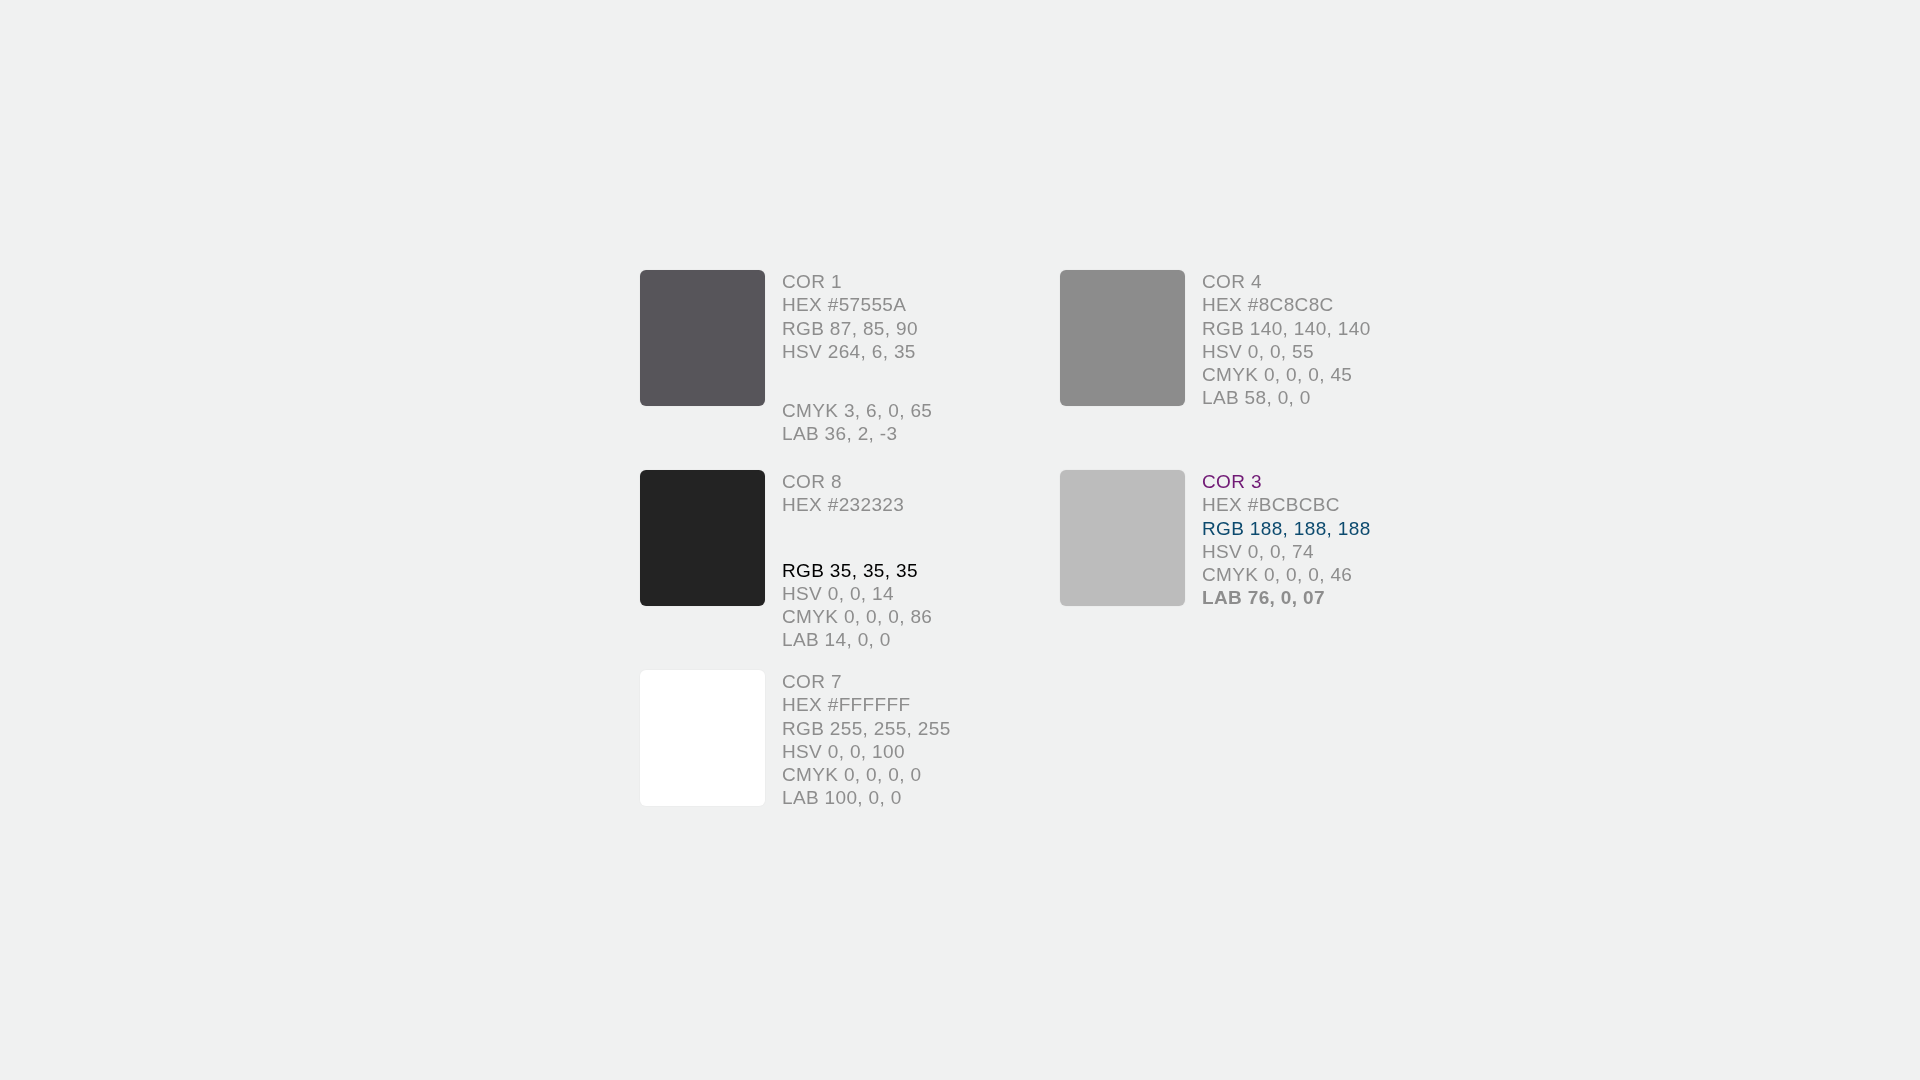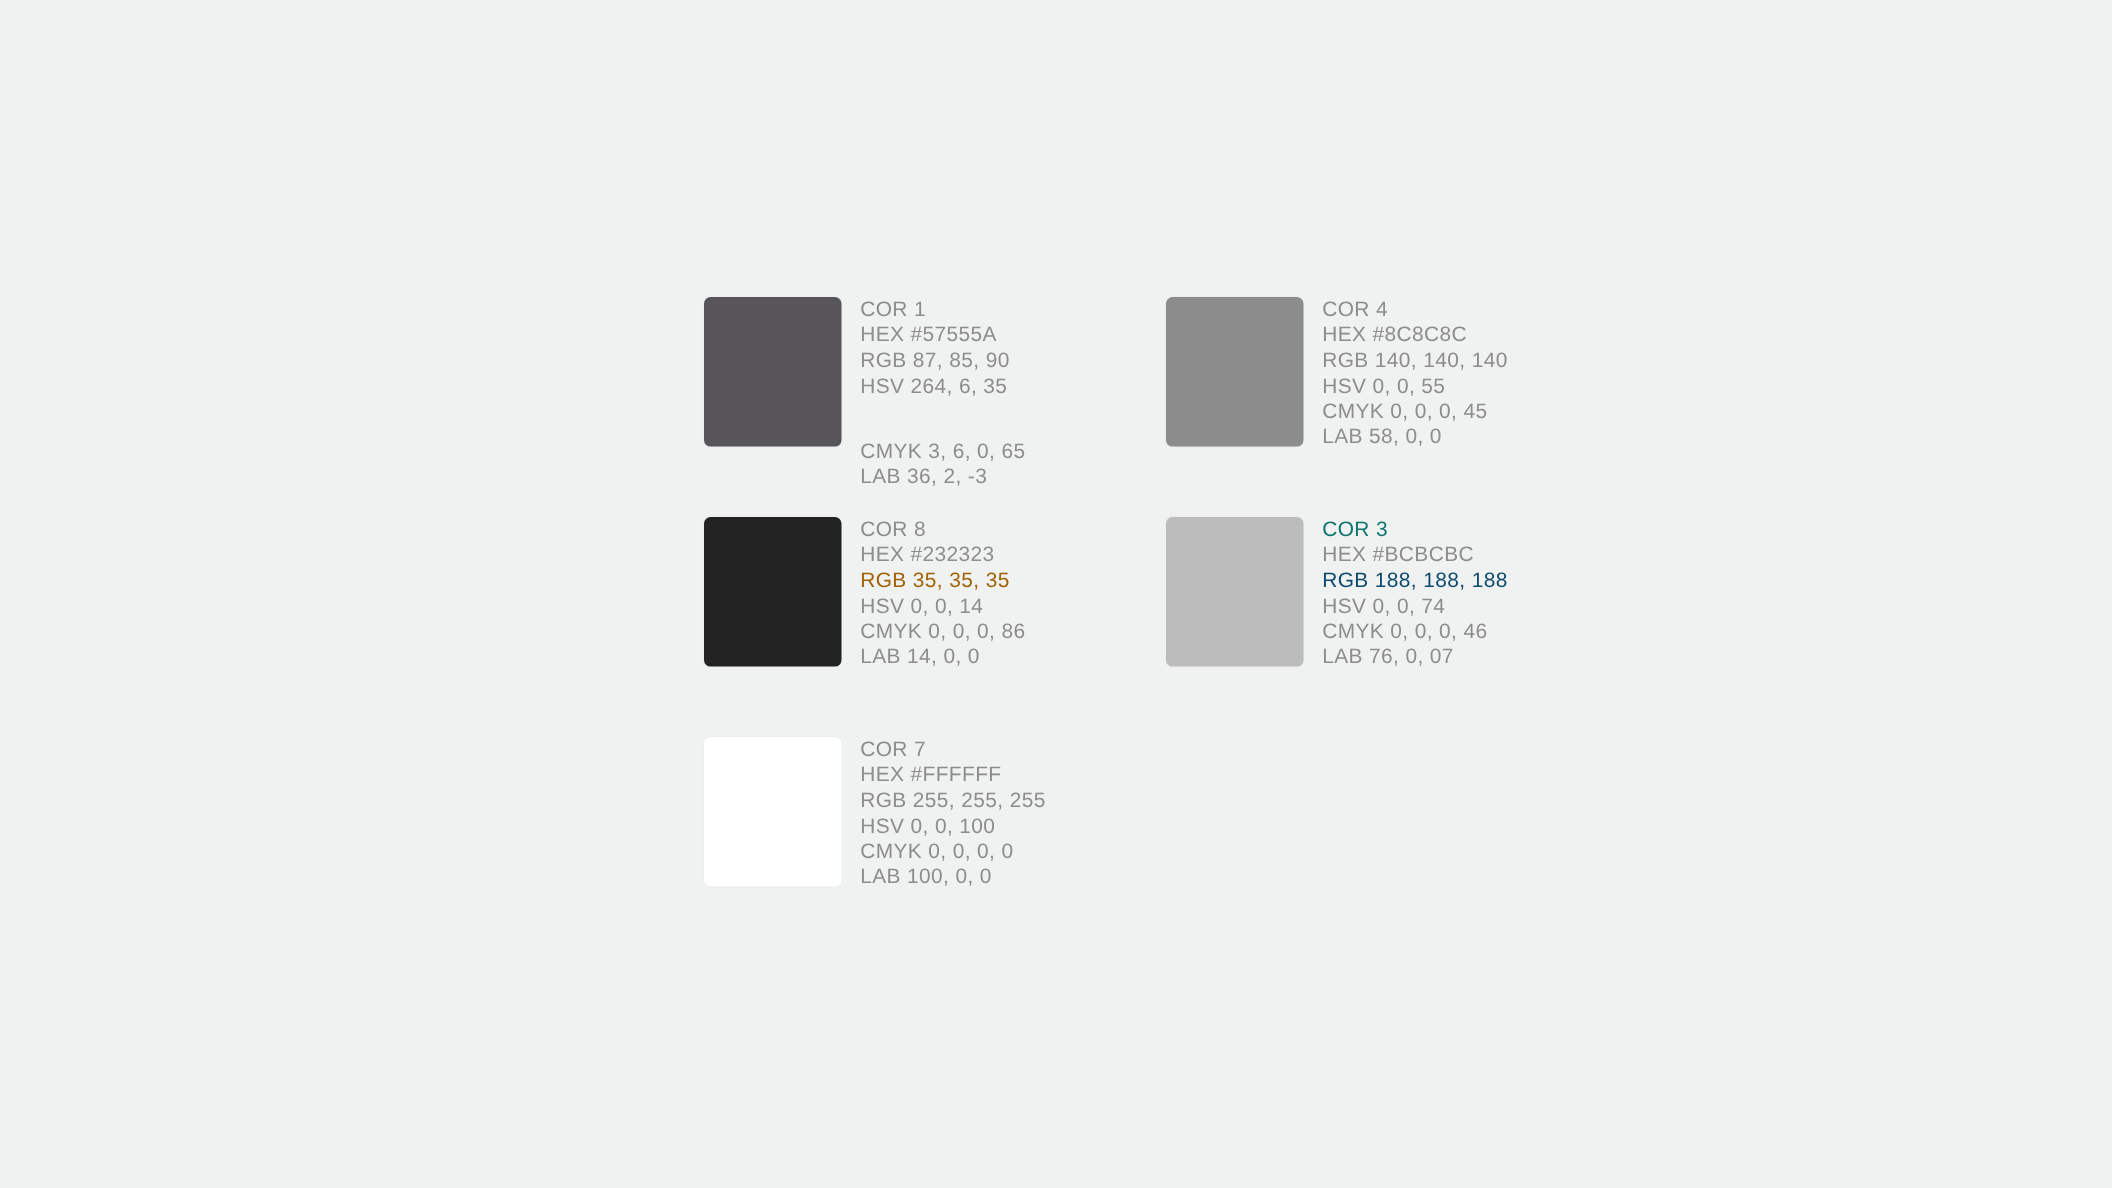--- a/index.html
+++ b/index.html
@@ -94,36 +94,36 @@
         <div class="line" style="color: rgb(141, 141, 141);">LAB 58, 0, 0</div>
       </div>
     </div>
 
 
     <div class="swatch-entry">
       <div class="swatch-chip" style="background: rgb(35, 35, 35);"></div>
       <div class="swatch-info">
         <div class="line name" style="color: rgb(141, 141, 141);">COR 8</div>
         <div class="line" style="color: rgb(141, 141, 141);">HEX #232323</div>
-        <div class="line" style="color: #a16207;">RGB 35, 35, 35</div>
+        <div class="line" style="color: #000000; margin-top: 42px;">RGB 35, 35, 35</div>
         <div class="line" style="color: rgb(141, 141, 141);">HSV 0, 0, 14</div>
         <div class="line" style="color: rgb(141, 141, 141);">CMYK 0, 0, 0, 86</div>
         <div class="line" style="color: rgb(141, 141, 141);">LAB 14, 0, 0</div>
       </div>
     </div>
 
     <div class="swatch-entry">
       <div class="swatch-chip" style="background: rgb(188, 188, 188);"></div>
       <div class="swatch-info">
-        <div class="line name" style="color: #0f766e;">COR 3</div>
+        <div class="line name" style="color: #701a75;">COR 3</div>
         <div class="line" style="color: rgb(141, 141, 141);">HEX #BCBCBC</div>
         <div class="line" style="color: #0c4a6e;">RGB 188, 188, 188</div>
         <div class="line" style="color: rgb(141, 141, 141);">HSV 0, 0, 74</div>
         <div class="line" style="color: rgb(141, 141, 141);">CMYK 0, 0, 0, 46</div>
-        <div class="line" style="color: rgb(141, 141, 141);">LAB 76, 0, 07</div>
+        <div class="line" style="color: rgb(141, 141, 141); font-weight: bold;">LAB 76, 0, 07</div>
       </div>
     </div>
 
     <div class="swatch-entry">
       <div class="swatch-chip" style="background: rgb(255, 255, 255);"></div>
       <div class="swatch-info">
         <div class="line name" style="color: rgb(141, 141, 141);">COR 7</div>
         <div class="line" style="color: rgb(141, 141, 141);">HEX #FFFFFF</div>
         <div class="line" style="color: rgb(141, 141, 141);">RGB 255, 255, 255</div>
         <div class="line" style="color: rgb(141, 141, 141);">HSV 0, 0, 100</div>

